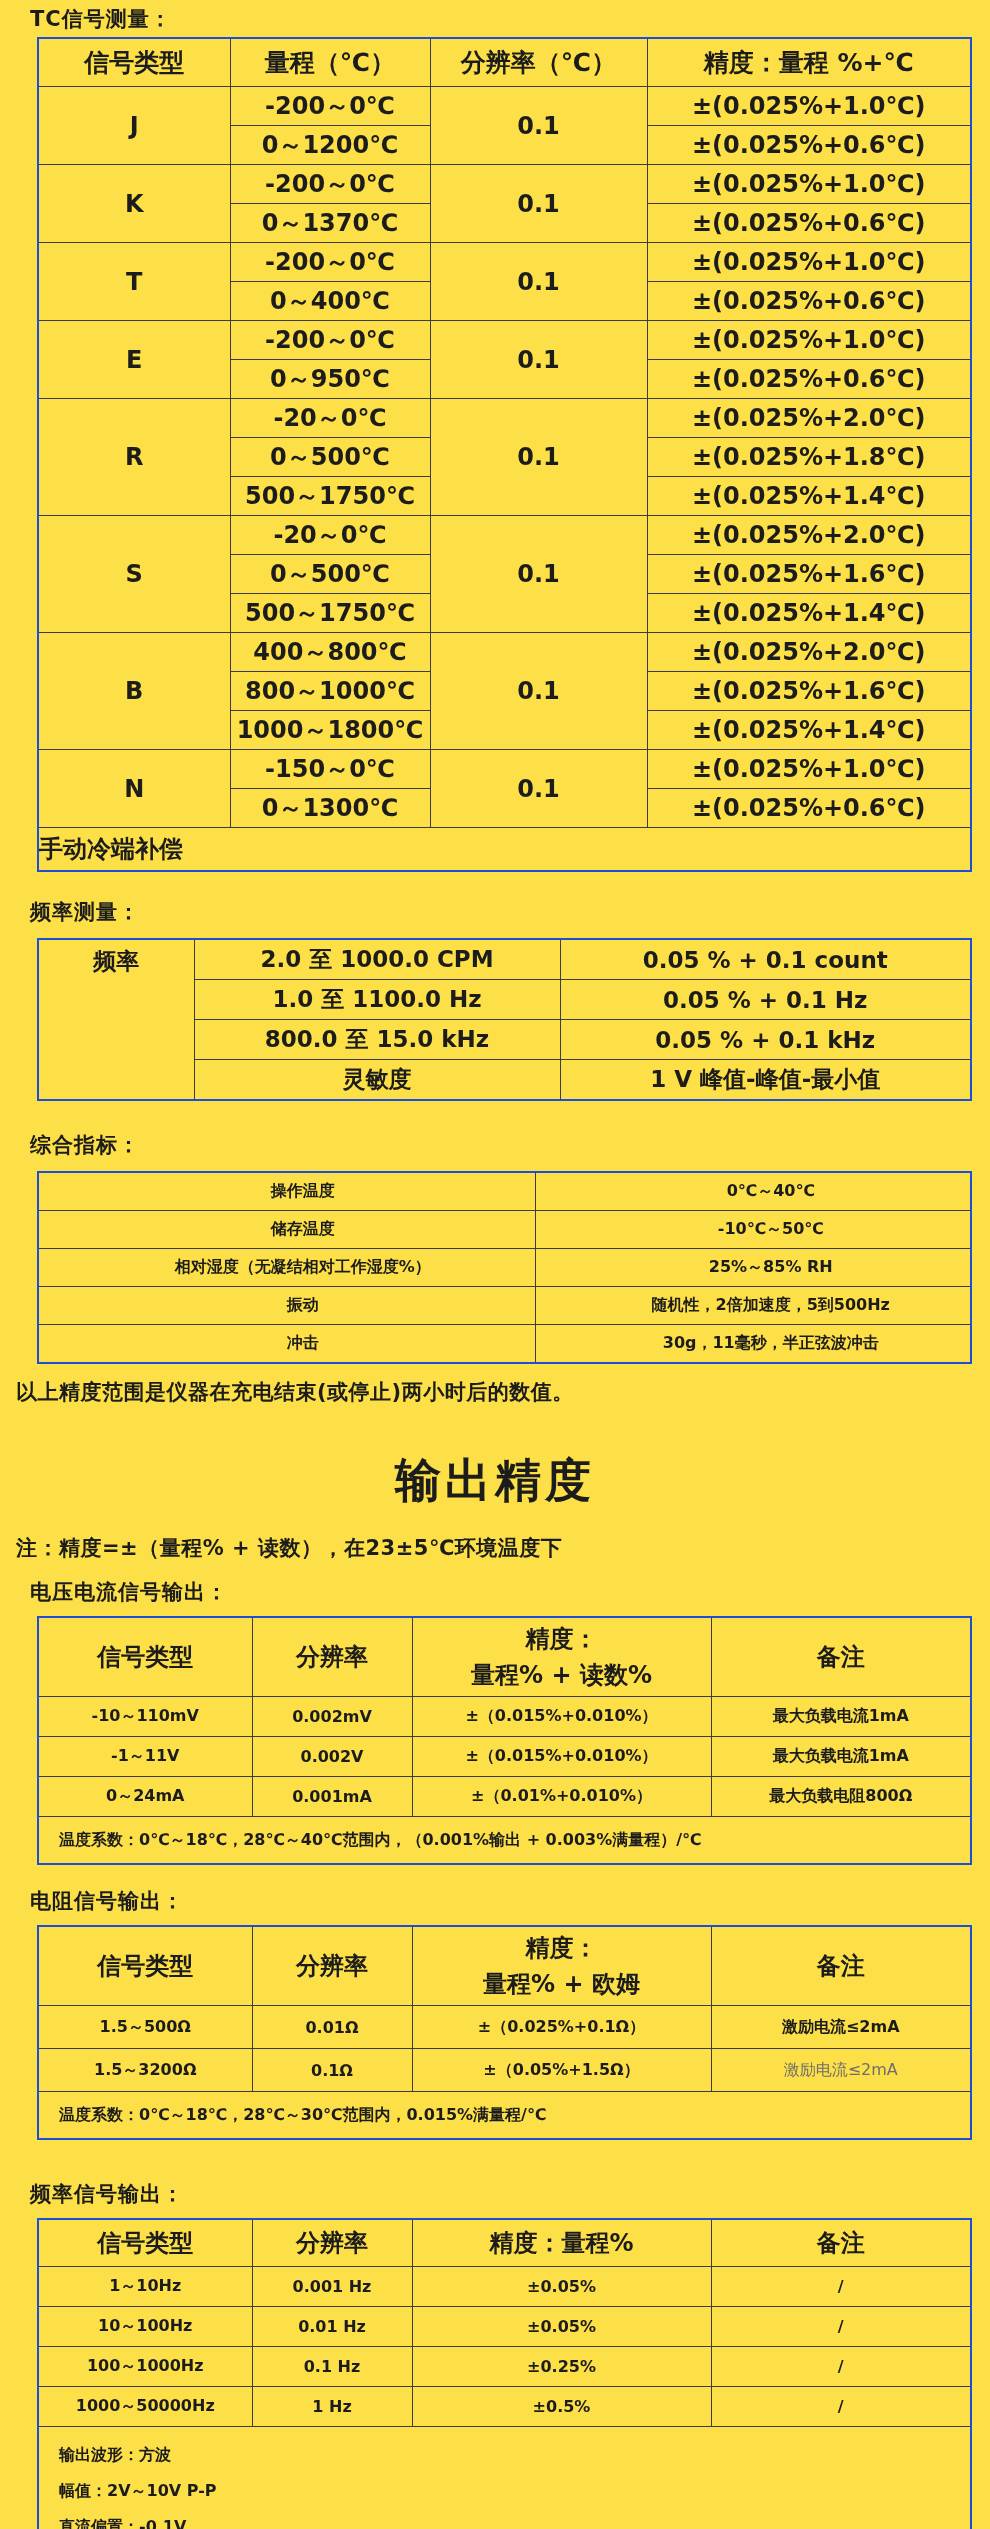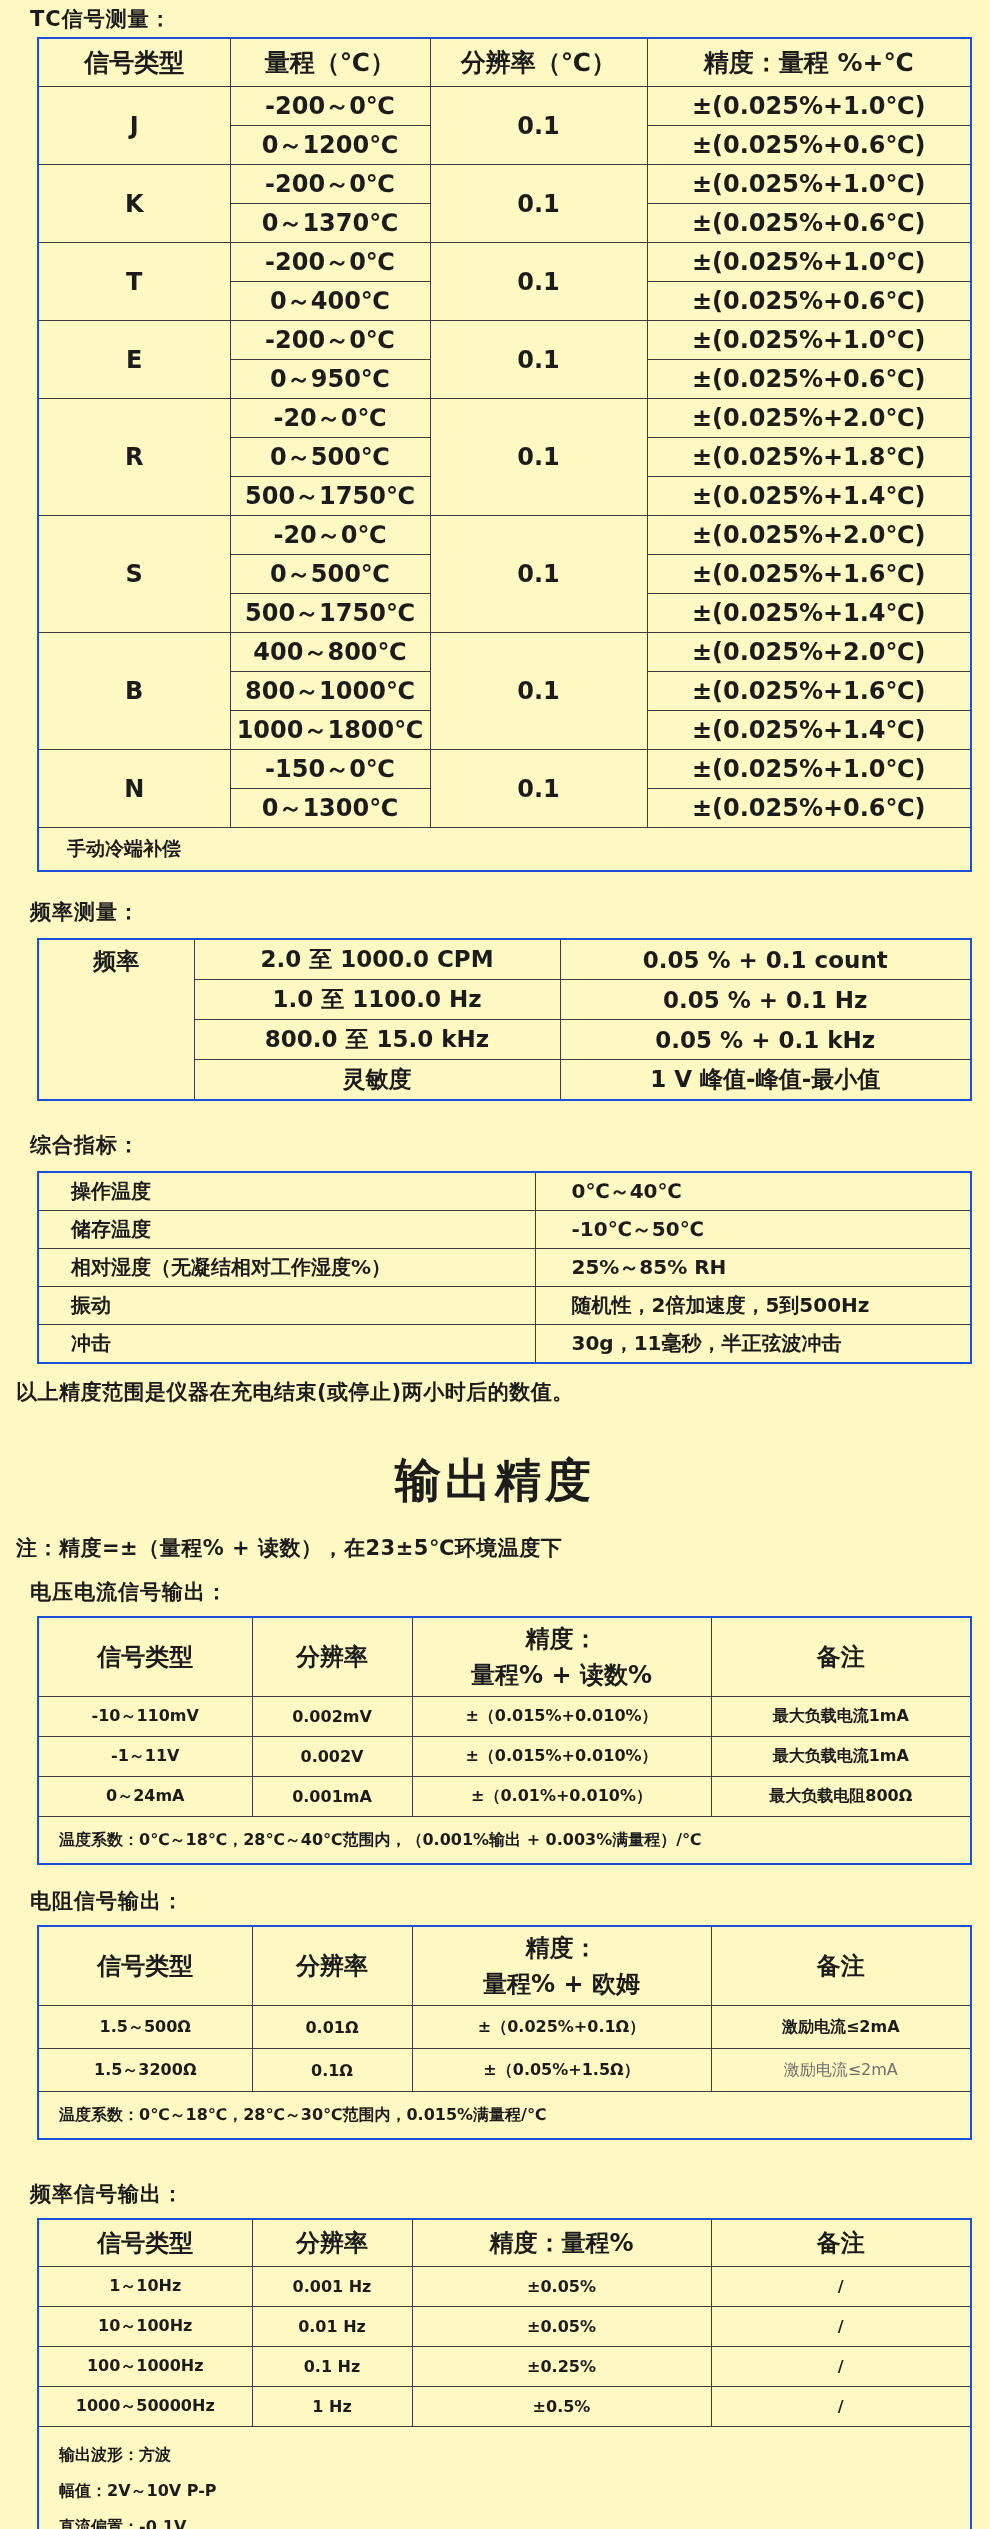--- a/index.html
+++ b/index.html
@@ -1,20 +1,20 @@
 <!DOCTYPE html>
 <html><head>
 <meta charset="utf-8">
 <style>
   html,body{margin:0;padding:0;background:#ffffff;}
   .page{
     position:relative;
     width:990px;
     height:2529px;
-    background:#fef9c3;
+    background:#fde047;
     color:#1c1c1c;
     font-family:"DejaVu Sans","Liberation Sans",sans-serif;
     font-weight:700;
     overflow:hidden;
   }
   .sec-label{
     font-size:21px;
     font-weight:700;
     margin-left:30px;
     letter-spacing:1px;
@@ -37,26 +37,26 @@
     text-align:center;
     vertical-align:middle;
     font-weight:700;
     padding:0;
     overflow:hidden;
     white-space:nowrap;
   }
   
   .tc th{height:47px;font-size:25px;}
   .tc td{height:38px;font-size:24px;}
-  .tc .footer-cell{height:42px;text-align:left;padding-left:28px;font-size:19px;}
+  .tc .footer-cell{height:42px;text-align:left;font-size:24px;}
   
   .freq td{height:39px;font-size:23px;}
   .freq .rowhead{vertical-align:top;padding-top:6px;}
   
-  .general td{height:37px;font-size:20px;text-align:left;padding-left:32px;}
+  .general td{height:37px;font-size:16px;text-align:center;padding-left:32px;}
   .general td.val{padding-left:36px;}
   .note{
     font-size:21px;
     margin-left:16px;
     margin-top:14px;
     letter-spacing:0.5px;
   }
   .big-title{
     font-size:46px;
     font-weight:700;

